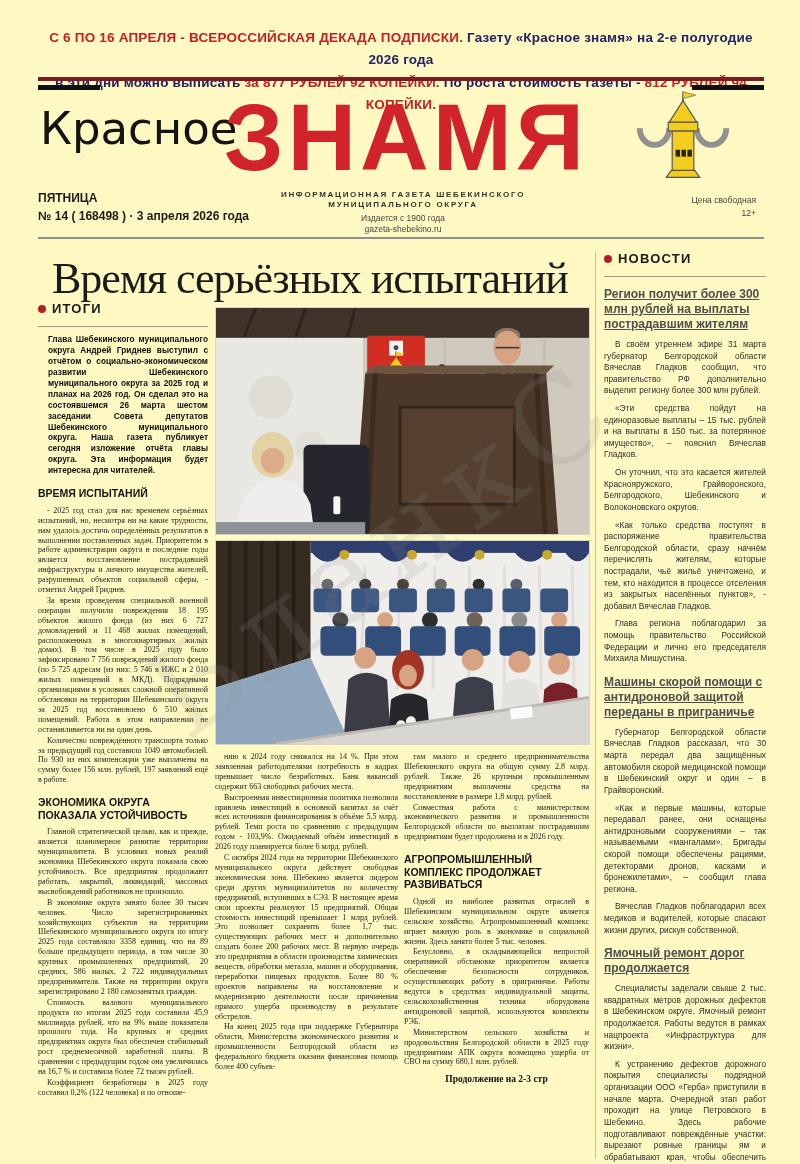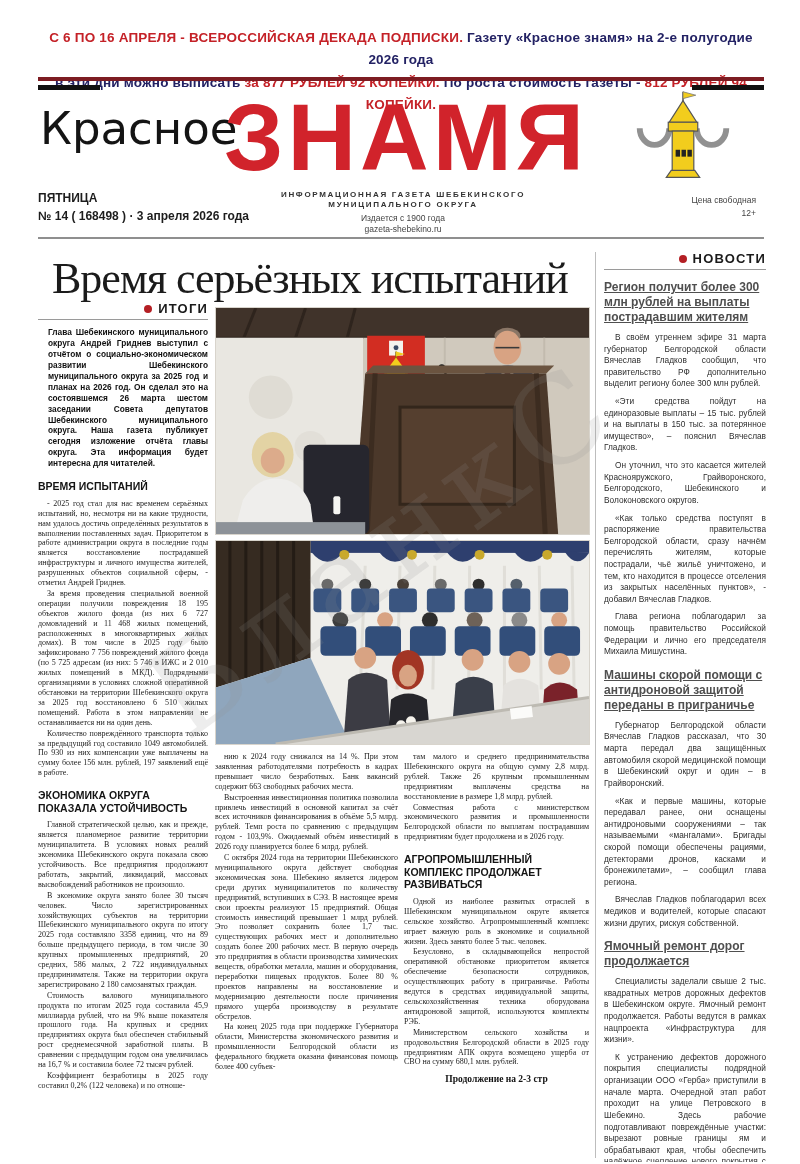--- a/index.html
+++ b/index.html
@@ -1,16 +1,16 @@
 <!DOCTYPE html>
 <html><head>
 <meta charset="utf-8">
 <style>
   html,body{margin:0;padding:0;background:#e8e8e8;}
-  .page{position:relative;width:800px;height:1164px;background:#ffffff;margin:0 auto;
+  .page{position:relative;width:800px;height:1164px;background:#fef9c3;margin:0 auto;
         overflow:hidden;font-family:"Liberation Sans",sans-serif;}
   
   .banner{position:absolute;top:27px;left:38px;width:726px;text-align:center;
           font:bold 13.5px/1.65 "Liberation Sans",sans-serif;letter-spacing:.2px;}
   .banner .red{color:#c42127;}
   .banner .dark{color:#232264;}
   .banner-rule{position:absolute;top:77px;left:38px;width:726px;height:4px;background:#7d1c22;}
   
   .masthead{position:absolute;top:84px;left:38px;width:726px;height:152px;}
   .bar-l{position:absolute;top:1px;left:0;width:62px;height:5px;background:#111;}
@@ -25,22 +25,22 @@
   .info-center .sub{font:bold 8px/1.2 "Liberation Sans",sans-serif;letter-spacing:1.7px;}
   .info-center .since{font:8.5px/1.3 "Liberation Sans",sans-serif;margin-top:4px;color:#444;}
   .info-center .site{font:8.5px/1.3 "Liberation Sans",sans-serif;color:#444;text-align:center;}
   .info-right{position:absolute;top:110px;right:8px;text-align:right;font:8.5px/1.5 "Liberation Sans",sans-serif;color:#444;}
   .head-rule{position:absolute;top:237px;left:38px;width:726px;height:2px;background:#8f8f8f;}
   
   .headline{position:absolute;top:241px;left:36px;width:562px;margin:16px;
             font:400 44px/1.02 "Liberation Serif",serif;color:#1b1b1b;letter-spacing:-1px;}
   
   .kicker{display:flex;align-items:center;gap:6px;border-bottom:1px solid #9a9a9a;
-          padding-bottom:4px;margin-bottom:7px;
-          font:bold 13px/1 "Liberation Sans",sans-serif;letter-spacing:1.2px;color:#1a1a1a;justify-content:flex-end;}
+          padding-bottom:11px;margin-bottom:7px;
+          font:bold 13px/1 "Liberation Sans",sans-serif;letter-spacing:1.2px;color:#1a1a1a;}
   .kicker .dot{width:8px;height:8px;border-radius:50%;background:#b41f24;flex:0 0 auto;}
   
   .col{position:absolute;overflow:hidden;}
   .col1{top:302px;left:38px;width:170px;height:858px;}
   .col2{top:752px;left:215px;width:183px;height:410px;}
   .col3{top:752px;left:404px;width:185px;height:410px;}
   .col4{top:252px;left:604px;width:162px;height:910px;}
   .lead{font:bold 8.3px/1.32 "Liberation Sans",sans-serif;text-align:justify;
         margin:0 0 8px 10px;color:#101010;}
   .subhead{font:bold 10.5px/1.2 "Liberation Sans",sans-serif;margin:11px 0 6px;color:#141414;}

